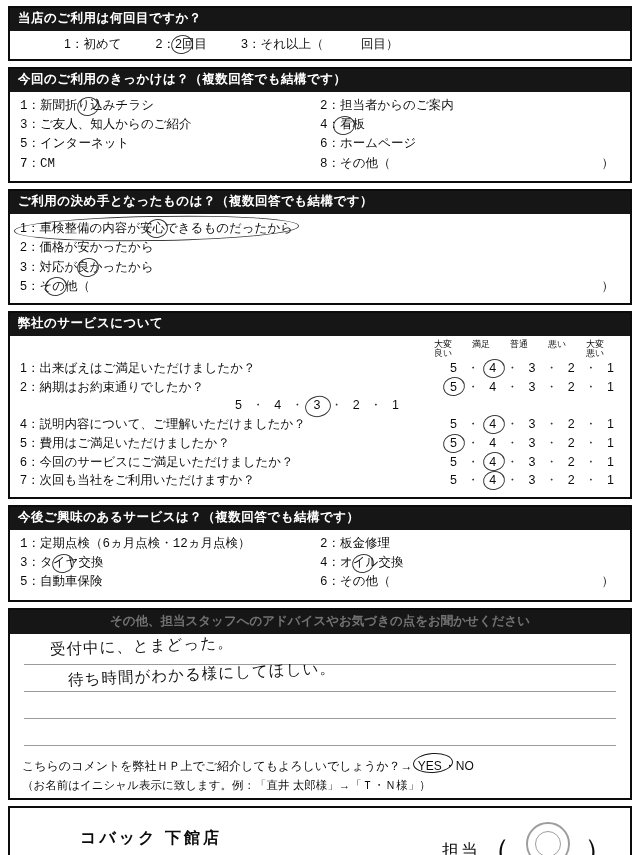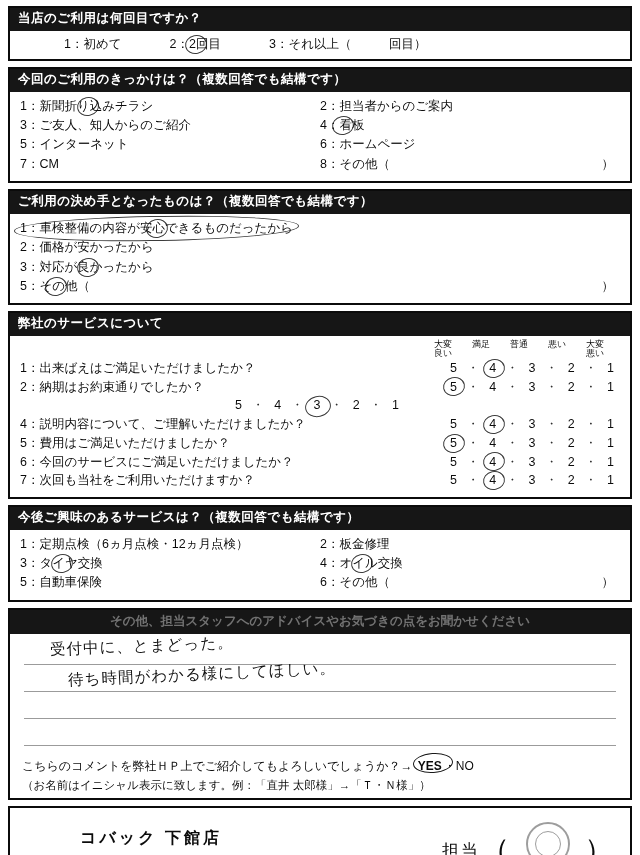--- a/index.html
+++ b/index.html
@@ -31,21 +31,21 @@
     font-weight:bold;
     padding:3px 8px 4px 8px;
     letter-spacing:.5px;
     line-height:1.25;
   }
   .body{
     padding:5px 10px 7px 10px;
     font-size:12.5px;
     line-height:1.55;
   }
-  .row{display:flex;}
+  .row{display:flex;font-family:Liberation Mono, monospace;}
   .col{flex:1;}
 
   
   .circ{
     position:relative;
     display:inline-block;
   }
   .circ::after{
     content:"";
     position:absolute;
@@ -66,21 +66,21 @@
     position:absolute;
     left:-6px;right:-6px;top:-3px;bottom:-3px;
     border:1.6px solid #1d1d1d;
     border-radius:48%;
     transform:rotate(-1deg);
     opacity:.85;
   }
 
   
   #q1 .body{padding-top:4px;padding-bottom:5px;}
-  #q1 .opts{display:flex;gap:48px;padding-left:44px;font-size:12.5px;}
+  #q1 .opts{display:flex;gap:34px;padding-left:44px;font-size:12.5px;}
 
   
   .svc-head{
     display:flex;
     justify-content:flex-end;
     font-size:9px;
     line-height:1.05;
     text-align:center;
     padding-right:6px;
     margin-top:2px;
@@ -126,21 +126,21 @@
     letter-spacing:1px;
   }
   .hand.h1{left:26px;top:-2px;font-size:15.5px;}
   .hand.h2{left:44px;top:-1px;font-size:15.5px;transform:rotate(-2.6deg);}
 
   .hp{
     font-size:12px;
     padding:8px 12px 2px 12px;
     line-height:1.7;
   }
-  .hp .yn{position:relative;display:inline-block;padding:0 2px;font-weight:bold;}
+  .hp .yn{position:relative;display:inline-block;padding:0 2px;}
   .hp .yn::after{
     content:"";
     position:absolute;left:-3px;top:-3px;width:38px;height:18px;
     border:1.6px solid #1d1d1d;border-radius:50%;
     transform:rotate(-4deg);
   }
   .hp .note{font-size:11.5px;}
 
   
   .footer{

